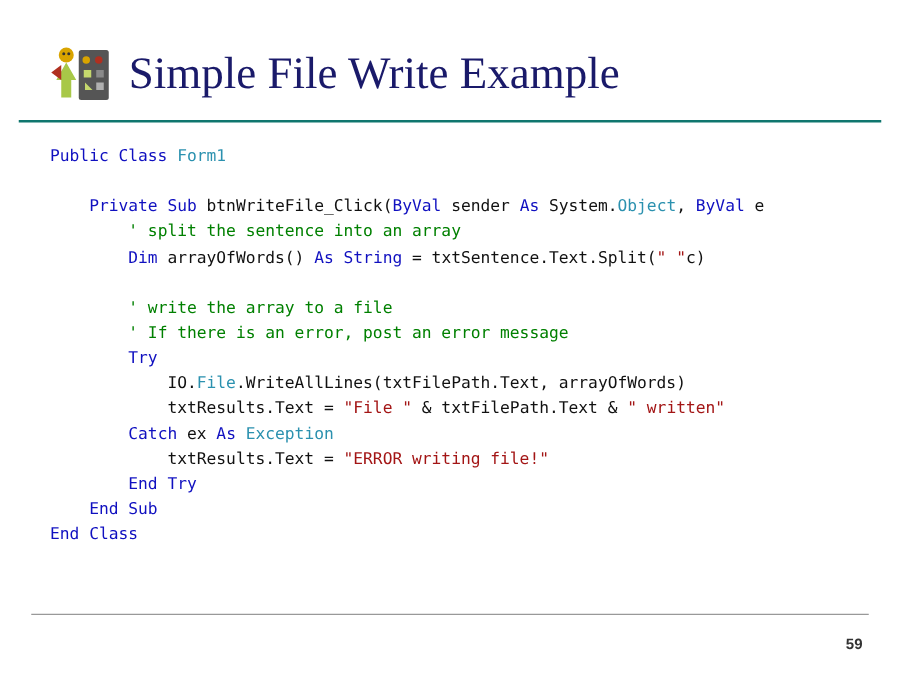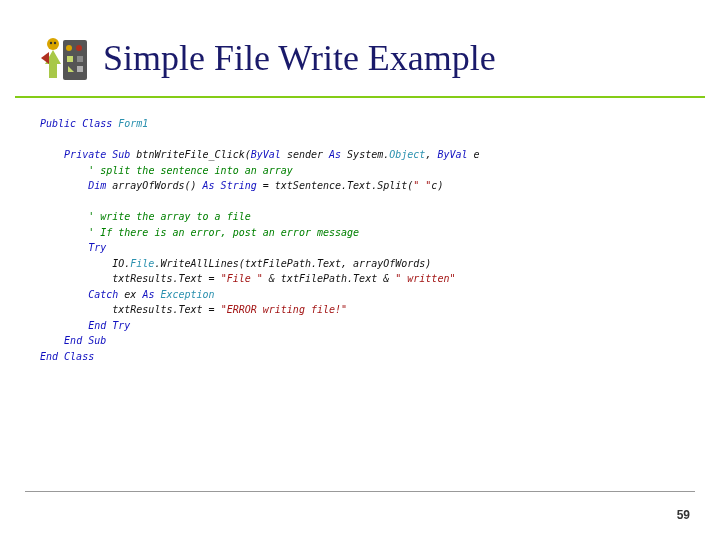--- a/index.html
+++ b/index.html
@@ -8,43 +8,42 @@
     height: 540px;
     background: #ffffff;
     font-family: Arial, sans-serif;
     position: relative;
     overflow: hidden;
   }
   .header {
     display: flex;
     align-items: center;
     padding: 30px 20px 10px 20px;
-    border-bottom: 2px solid #84cc16;
+    border-bottom: 2px solid #0f766e;
     margin: 0 15px;
   }
   .logo {
     width: 56px;
     height: 56px;
     margin-right: 12px;
     position: relative;
   }
   .title {
     font-size: 36px;
     font-weight: normal;
     color: #1a1a6a;
     font-family: "Times New Roman", serif;
   }
   .code-area {
     padding: 18px 30px 10px 40px;
     font-family: Consolas, monospace;
-    font-size: 10px;
+    font-size: 13px;
     line-height: 1.55;
     white-space: pre;
     color: #333;
-    font-style: italic;
   }
   .kw   { color: #1010c0; }
   .type { color: #2b91af; }
   .cmt  { color: #008000; }
   .str  { color: #a31515; }
   .txt  { color: #111; }
   .page-num {
     position: absolute;
     bottom: 18px;
     right: 30px;

